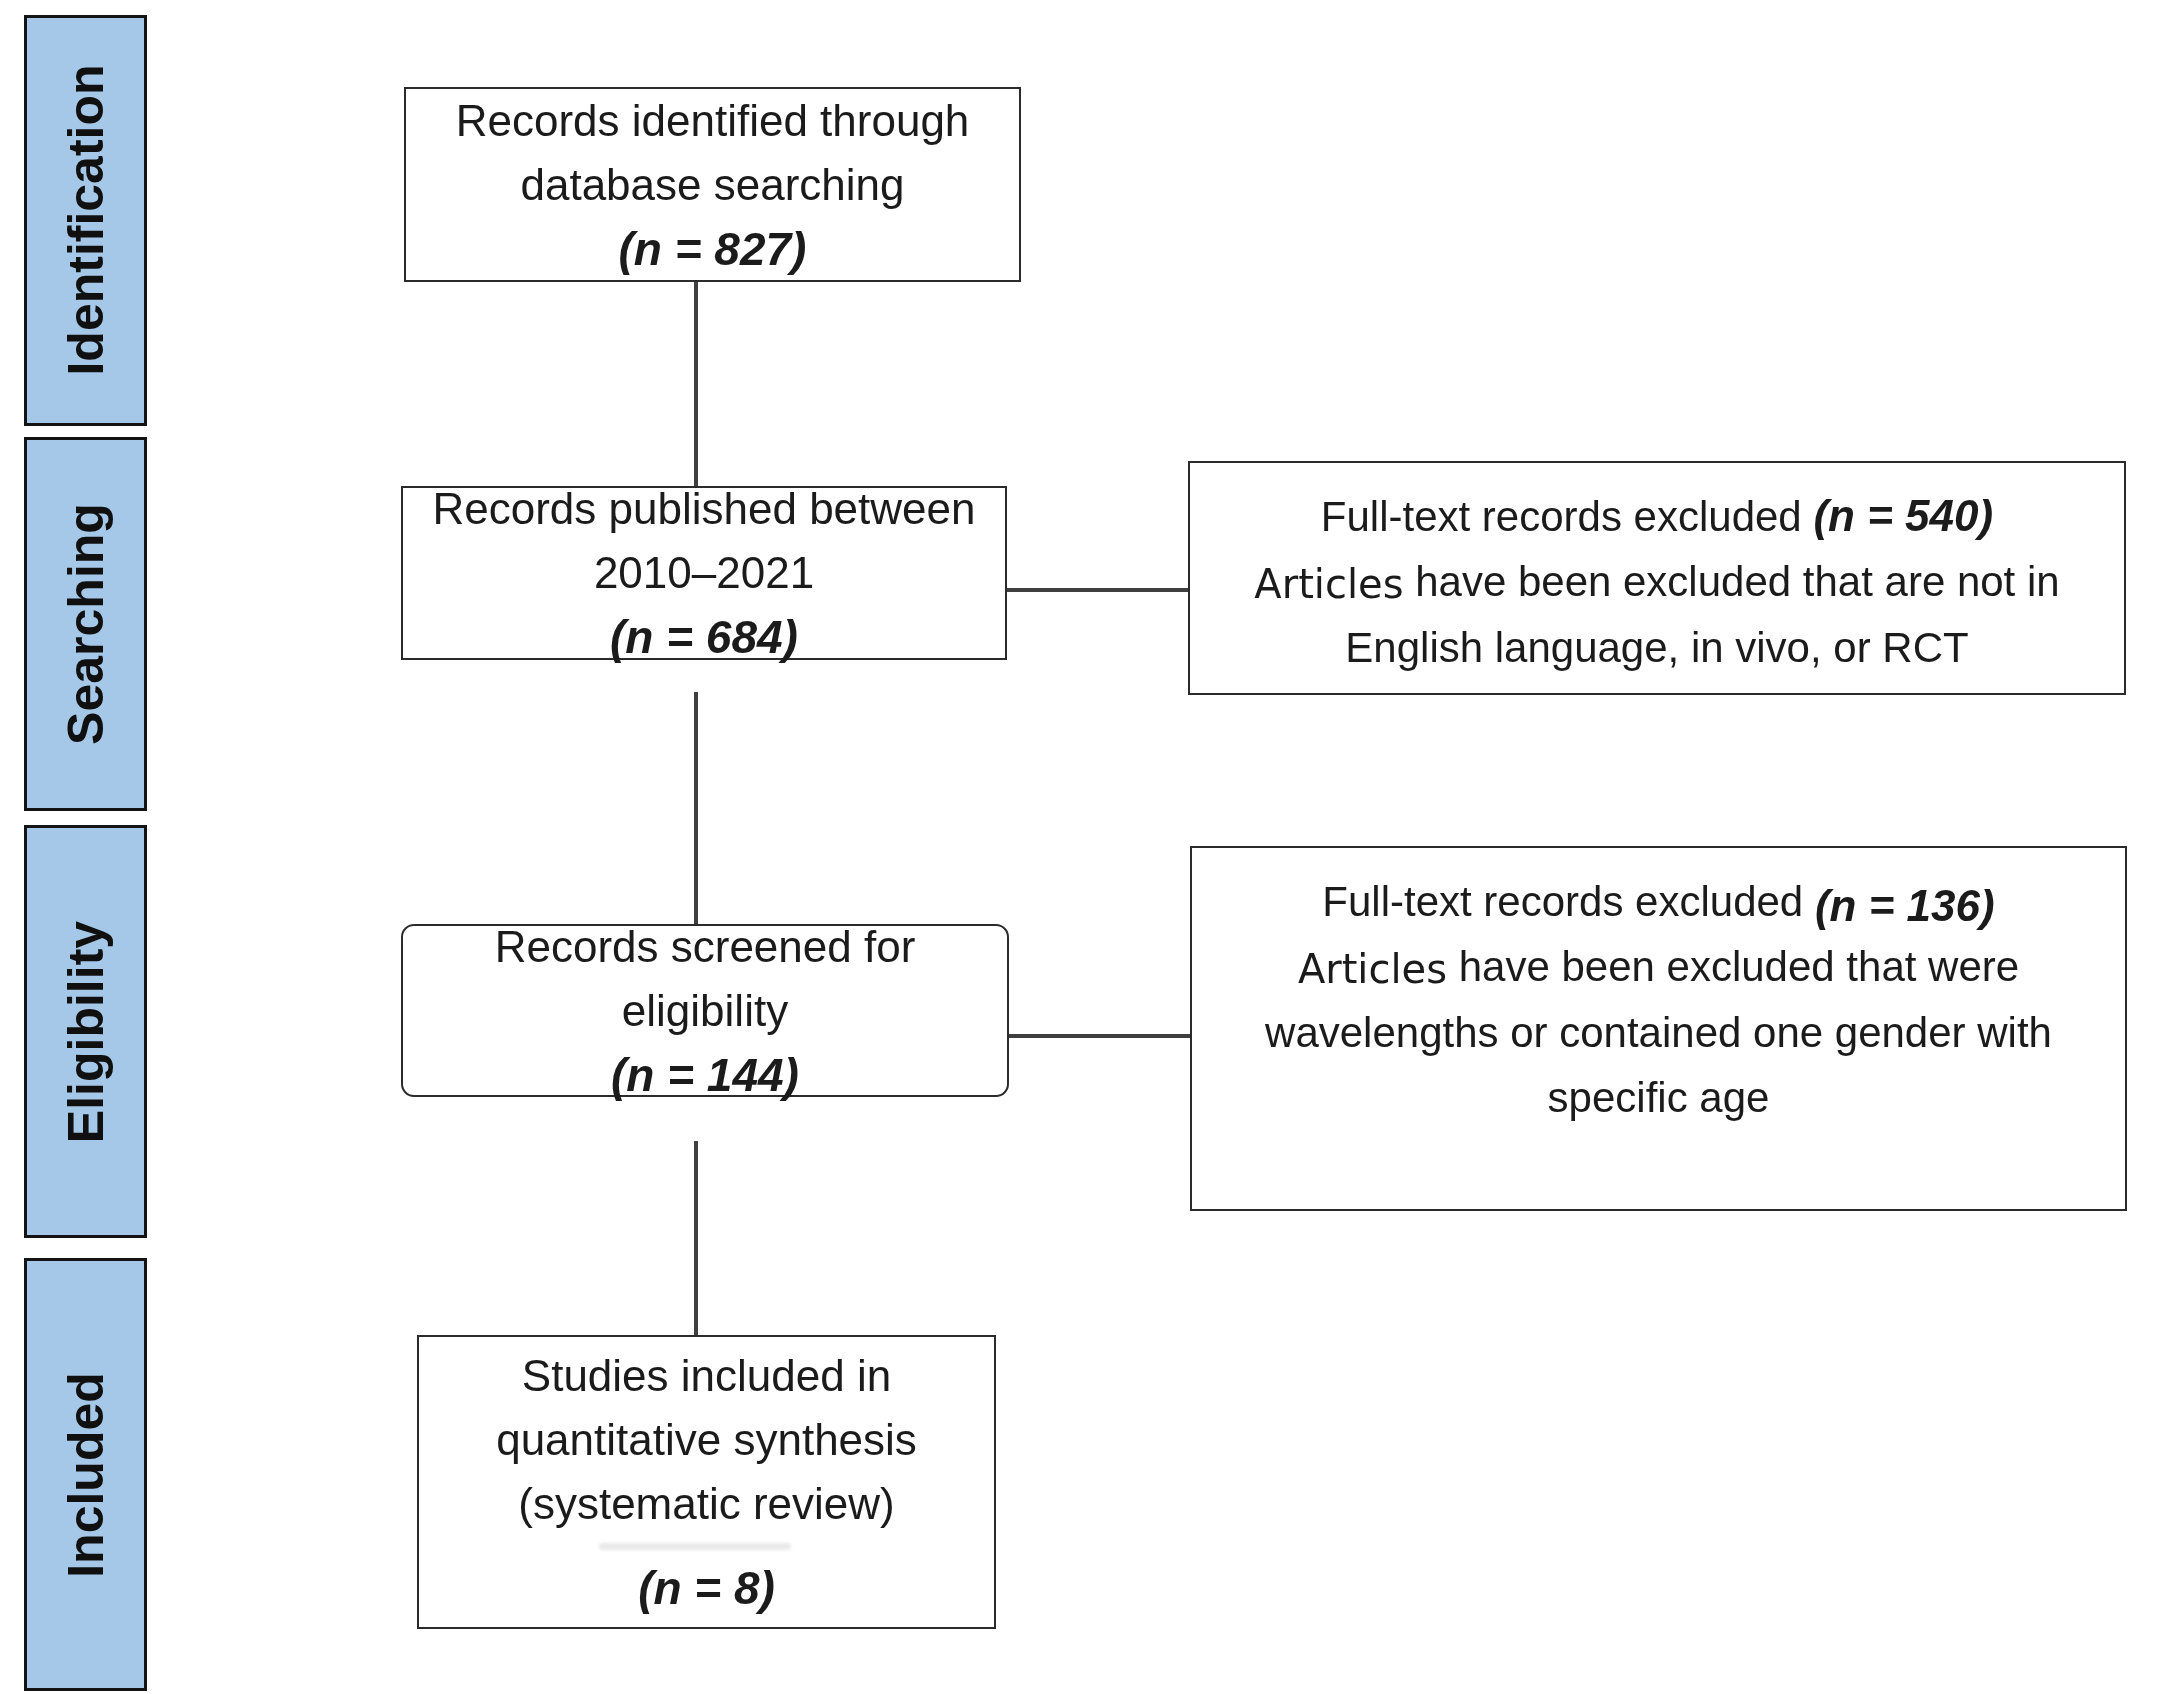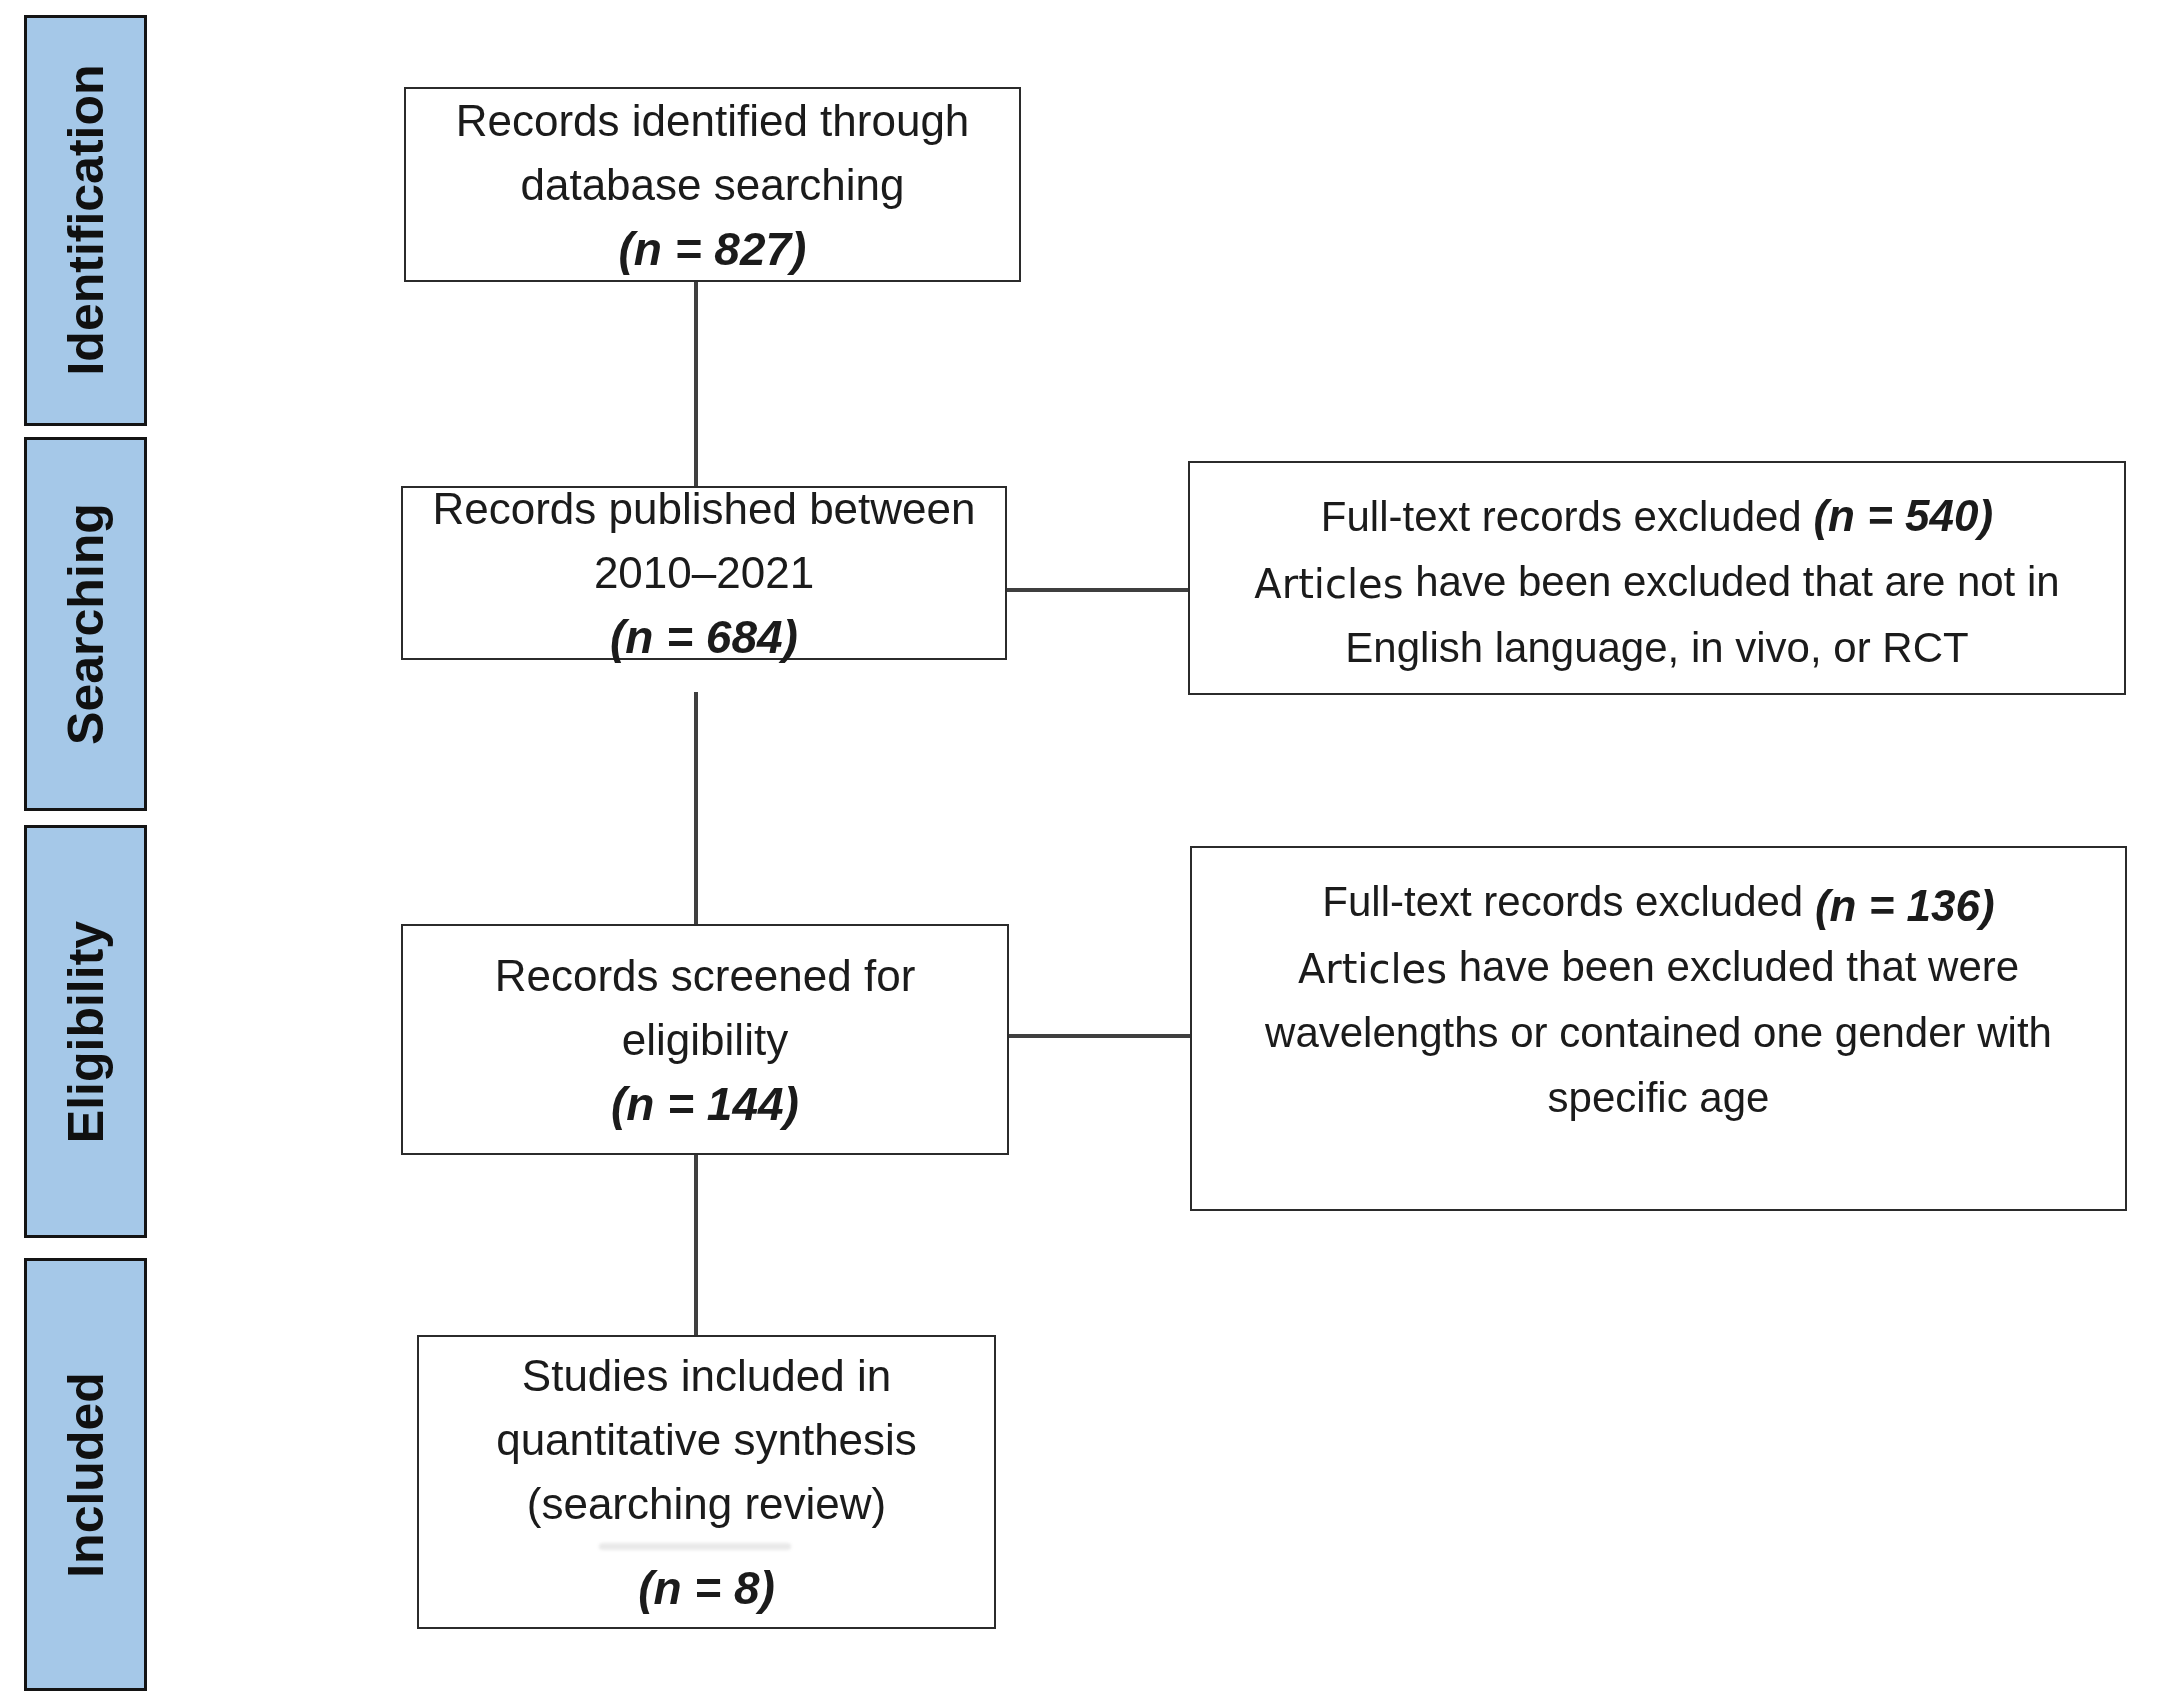--- a/index.html
+++ b/index.html
@@ -45,21 +45,21 @@
     border:2.9px solid #2b2b2b;
     box-sizing:border-box;
     display:flex;
     flex-direction:column;
     align-items:center;
     justify-content:center;
     text-align:center;
   }
   #box-identified { left:404px; top:87px;  width:617px; height:195px; }
   #box-published  { left:401px; top:486px;  width:606px; height:174px; }
-  #box-screened   { left:401px; top:924px; width:608px; height:231px; }
+  #box-screened   { left:401px; top:924px; width:608px; height:173px;border-radius:13px; }
   #box-included   { left:417px; top:1335px; width:579px;  height:294px; }
   .bline {
     font-size:44px;
     line-height:64px;
     white-space:nowrap;
   }
   .nval {
     font-weight:bold;
     font-style:italic;
     font-size:46px;
@@ -149,21 +149,21 @@
 
   <div class="fbox" id="box-screened">
     <div class="bline">Records screened for</div>
     <div class="bline">eligibility</div>
     <div class="bline nval">(n = 144)</div>
   </div>
 
   <div class="fbox" id="box-included">
     <div class="bline">Studies included in</div>
     <div class="bline">quantitative synthesis</div>
-    <div class="bline">(searching review)</div>
+    <div class="bline">(systematic review)</div>
     <div class="bline nval">(n = 8)</div>
   </div>
   <div class="ghost"></div>
 
   <div class="rbox" id="box-excluded-540">
     <div class="rline">
       <span>Full-text records excluded</span>
       <span class="nval">(n = 540)</span>
     </div>
     <div class="rline"><span class="lead">Articles</span><span> have been excluded that are not in</span></div>

